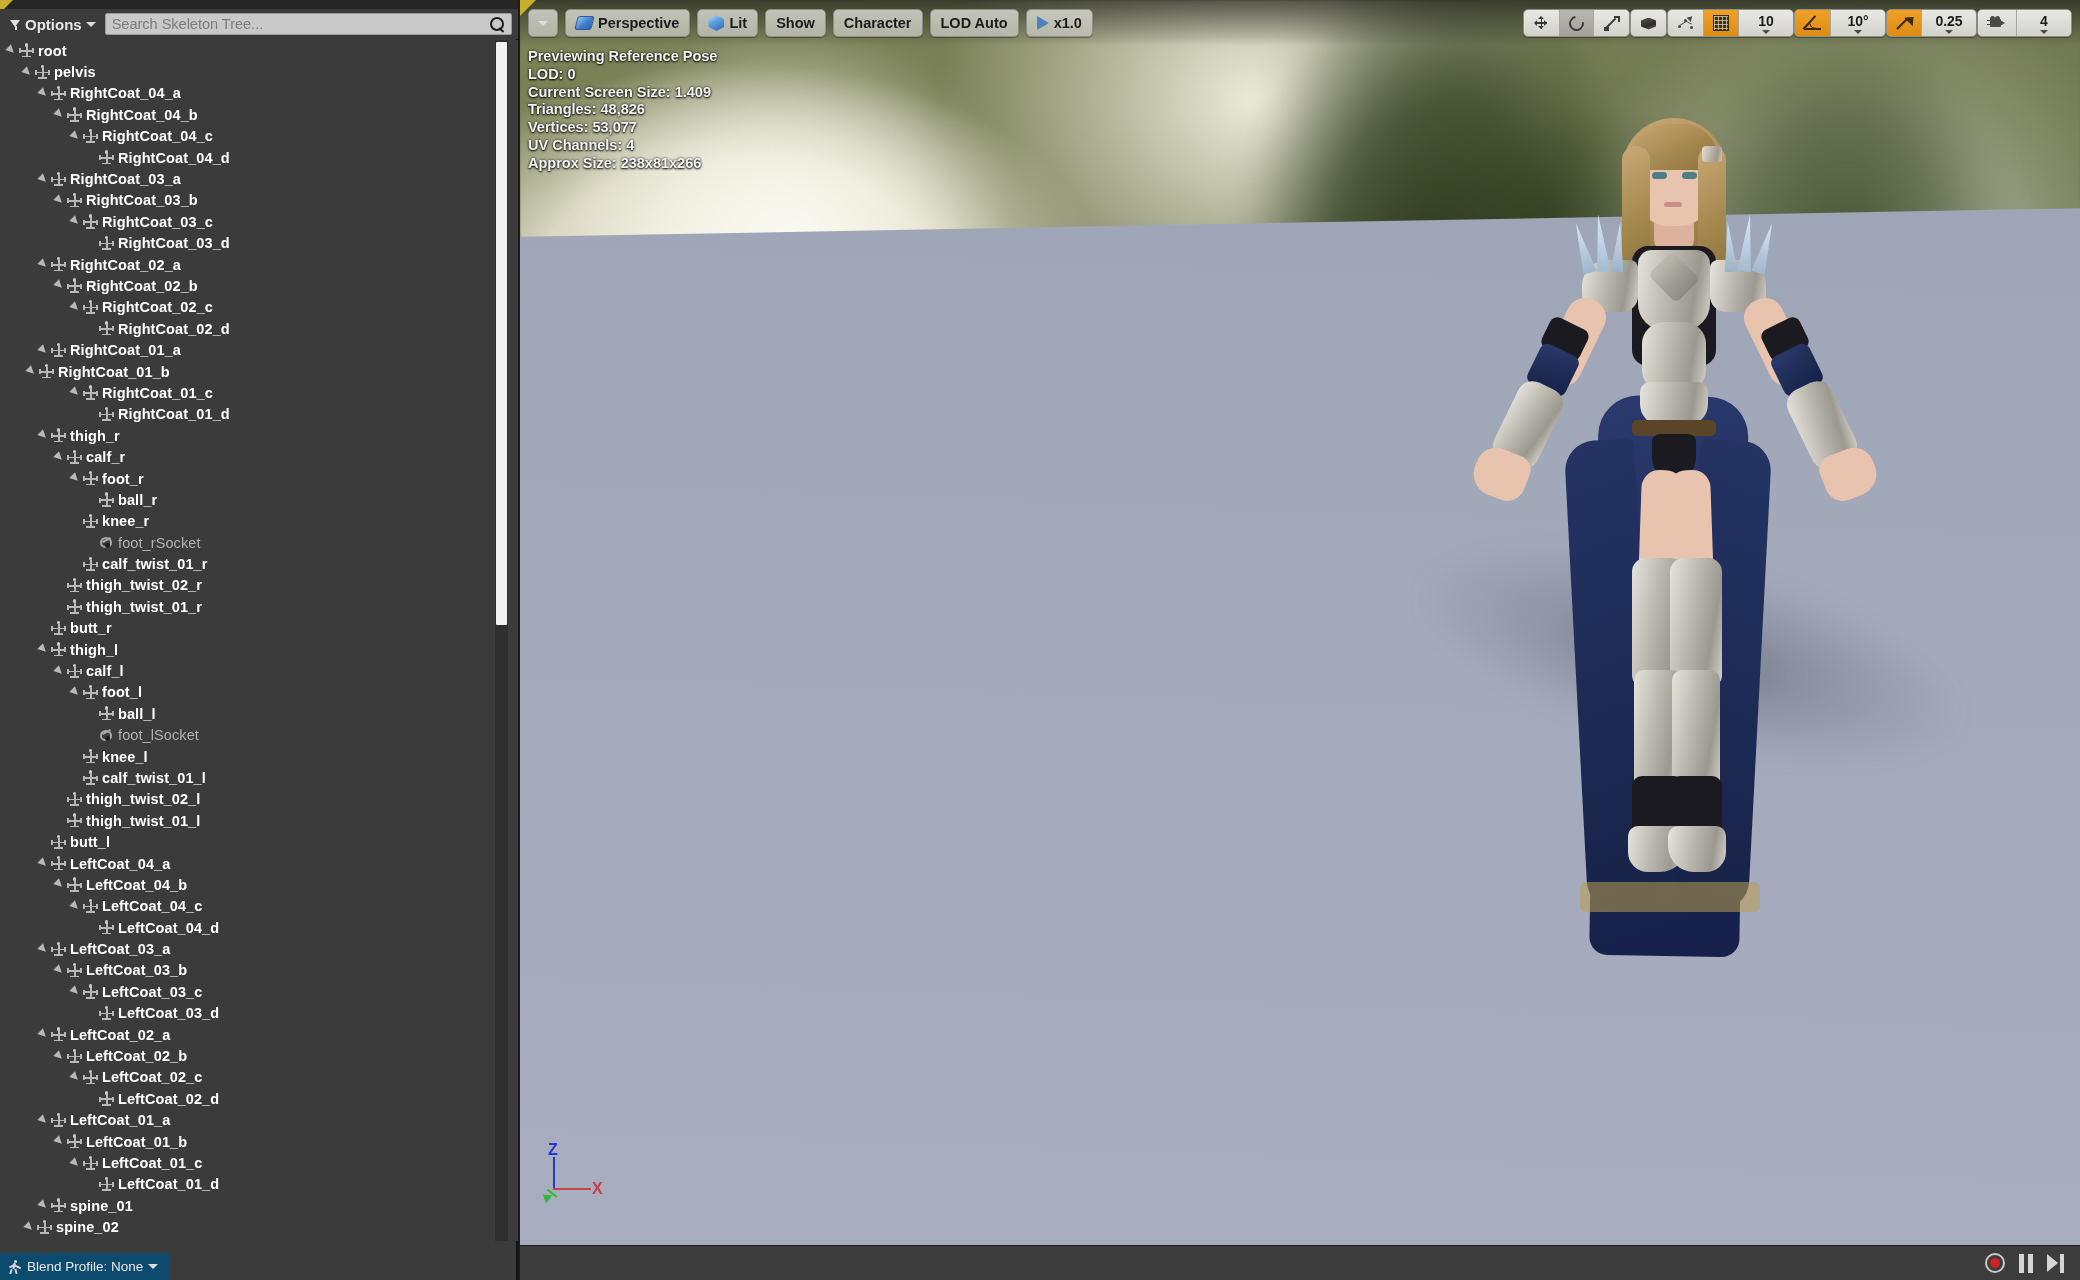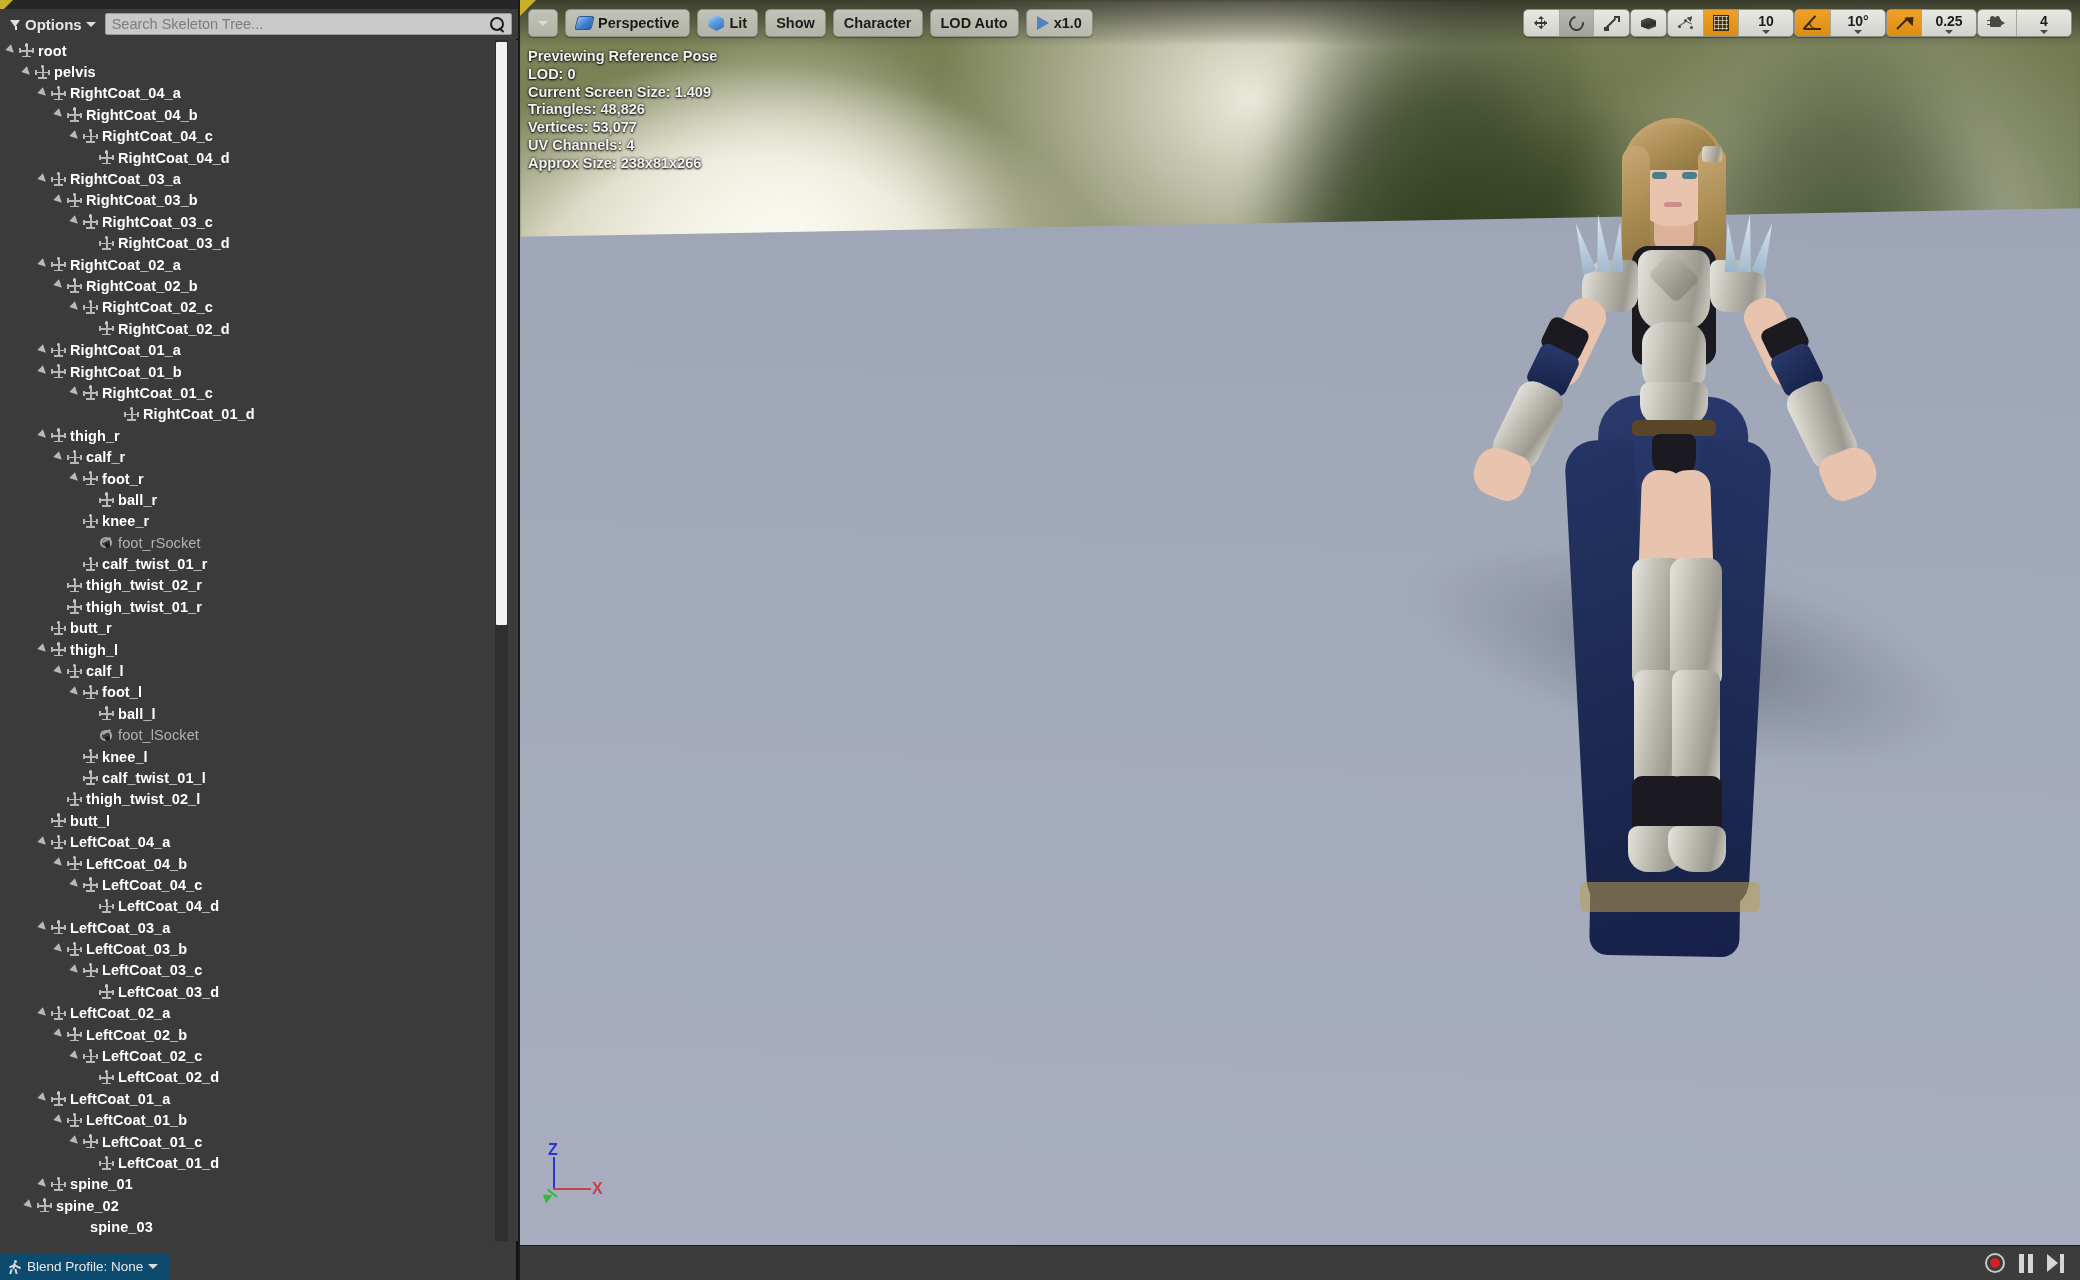--- a/index.html
+++ b/index.html
@@ -622,21 +622,21 @@
             <span class="bone">
               <span class="bhead"></span>
               <span class="bspine"></span>
               <span class="barm"></span>
               <span class="bl"></span>
               <span class="br"></span>
               <span class="bfoot"></span>
             </span>
             <span class="tlabel">RightCoat_01_a</span>
           </div>
-          <div class="trow" style="padding-left: 38px;">
+          <div class="trow" style="padding-left: 26px;">
             <span class="arrow open"></span>
             <span class="bone">
               <span class="bhead"></span>
               <span class="bspine"></span>
               <span class="barm"></span>
               <span class="bl"></span>
               <span class="br"></span>
               <span class="bfoot"></span>
             </span>
             <span class="tlabel">RightCoat_01_b</span>
@@ -646,21 +646,21 @@
             <span class="bone">
               <span class="bhead"></span>
               <span class="bspine"></span>
               <span class="barm"></span>
               <span class="bl"></span>
               <span class="br"></span>
               <span class="bfoot"></span>
             </span>
             <span class="tlabel">RightCoat_01_c</span>
           </div>
-          <div class="trow" style="padding-left: 111px;">
+          <div class="trow" style="padding-left: 86px;">
             <span class="arrow leaf"></span>
             <span class="bone">
               <span class="bhead"></span>
               <span class="bspine"></span>
               <span class="barm"></span>
               <span class="bl"></span>
               <span class="br"></span>
               <span class="bfoot"></span>
             </span>
             <span class="tlabel">RightCoat_01_d</span>
@@ -867,20 +867,32 @@
             <span class="arrow leaf"></span>
             <span class="bone">
               <span class="bhead"></span>
               <span class="bspine"></span>
               <span class="barm"></span>
               <span class="bl"></span>
               <span class="br"></span>
               <span class="bfoot"></span>
             </span>
             <span class="tlabel">thigh_twist_02_l</span>
+          </div>
+          <div class="trow" style="padding-left: 54px;">
+            <span class="arrow leaf"></span>
+            <span class="bone">
+              <span class="bhead"></span>
+              <span class="bspine"></span>
+              <span class="barm"></span>
+              <span class="bl"></span>
+              <span class="br"></span>
+              <span class="bfoot"></span>
+            </span>
+            <span class="tlabel">thigh_twist_01_l</span>
           </div>
           <div class="trow" style="padding-left: 38px;">
             <span class="arrow leaf"></span>
             <span class="bone">
               <span class="bhead"></span>
               <span class="bspine"></span>
               <span class="barm"></span>
               <span class="bl"></span>
               <span class="br"></span>
               <span class="bfoot"></span>

